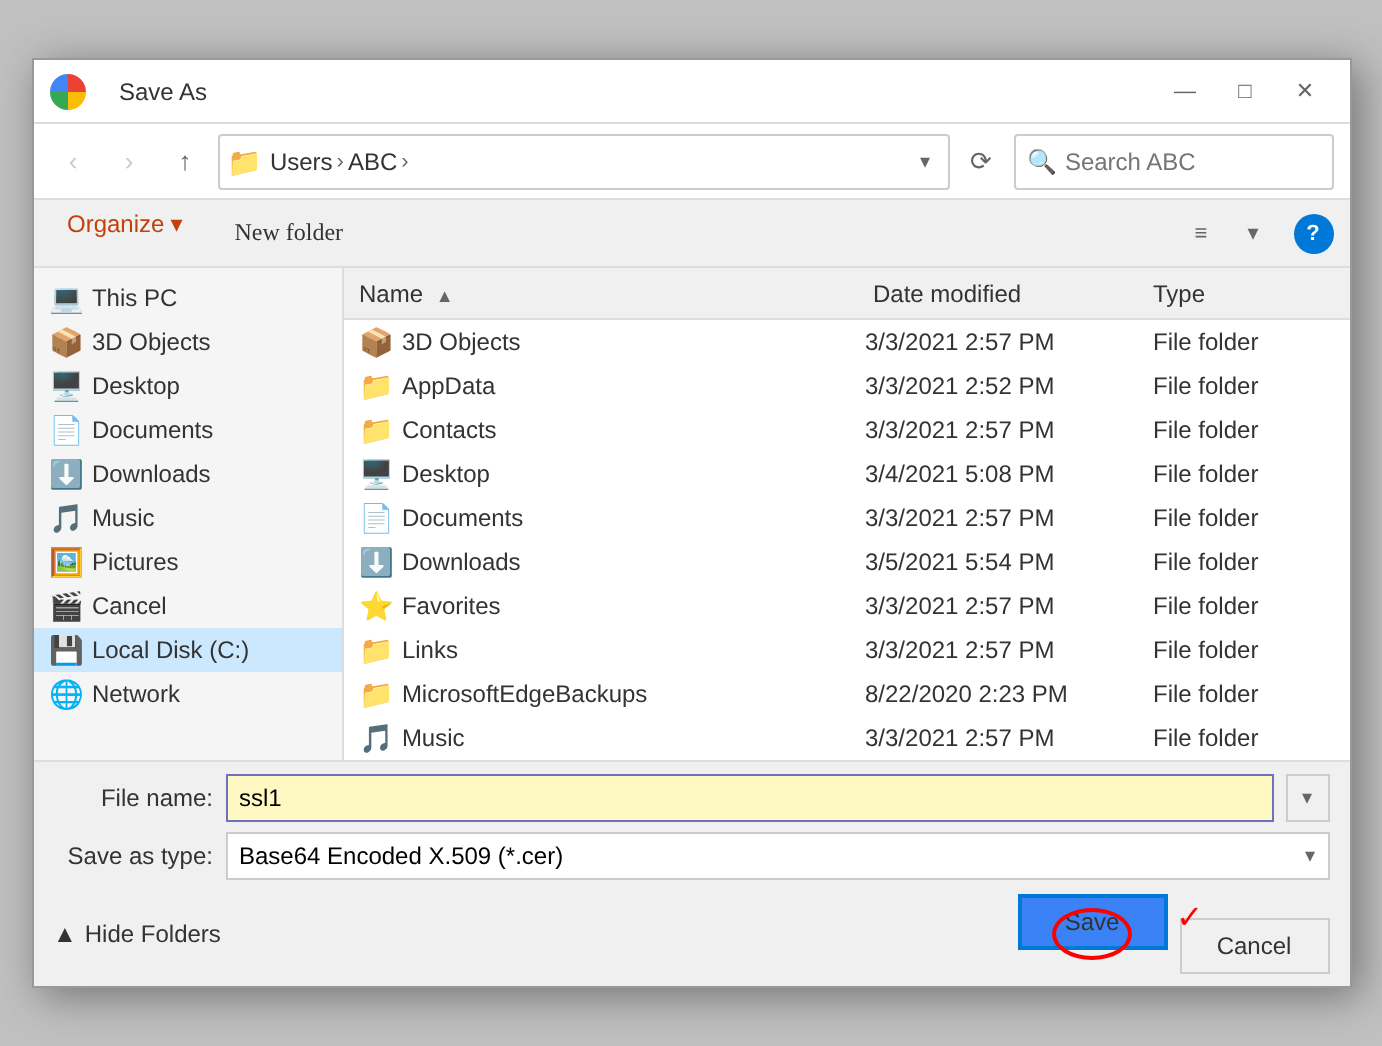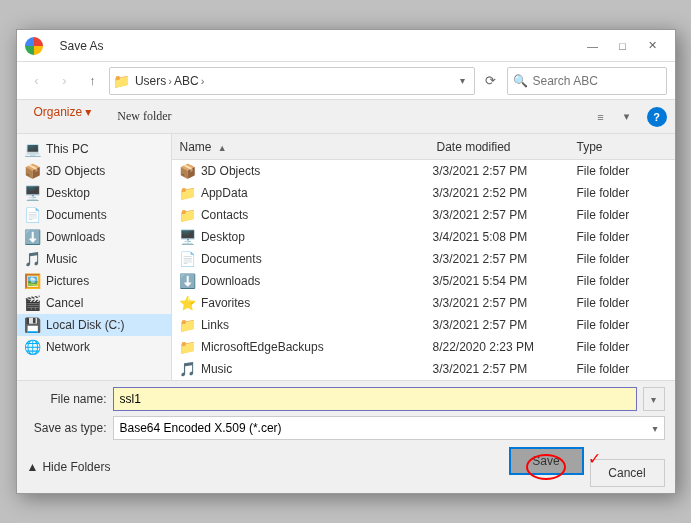--- a/index.html
+++ b/index.html
@@ -386,21 +386,21 @@
     }
 
     .buttons-right {
       display: flex;
       gap: 6px;
     }
 
     .save-btn {
       width: 75px;
       height: 28px;
-      background: #a3a3a3;
+      background: #3b82f6;
       border: 2px solid #0078d7;
       cursor: pointer;
       font-size: 12px;
       color: #333;
       font-weight: 500;
     }
 
     .cancel-btn {
       width: 75px;
       height: 28px;

